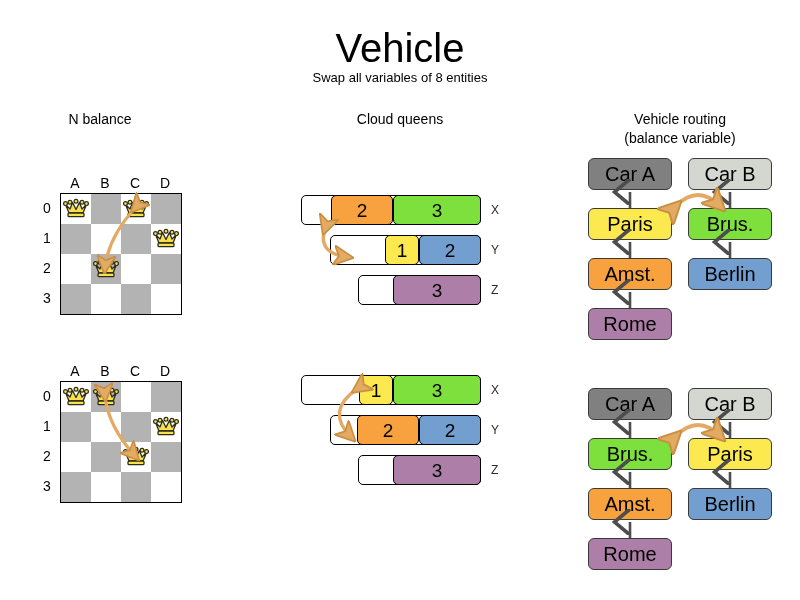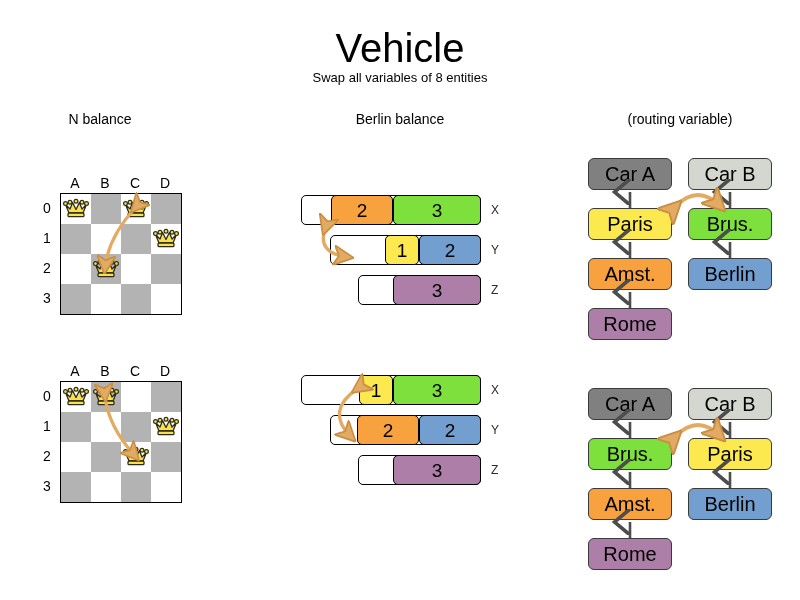--- a/index.html
+++ b/index.html
@@ -83,23 +83,24 @@
 </style>
 </head>
 <body>
 
 <div class="stage">
 
   <div class="abs" id="page-title">Vehicle</div>
   <div class="abs" id="page-subtitle">Swap all variables of 8 entities</div>
 
   <div class="abs section-title" id="title-queens">N balance</div>
-  <div class="abs section-title" id="title-cloud">Berlin balance</div>
+  <div class="abs section-title" id="title-cloud">Cloud queens</div>
   <div class="abs section-title" id="title-routing">
-    <div>(routing variable)</div>
+    <div>Vehicle routing</div>
+    <div>(balance variable)</div>
   </div>
 
   <div class="abs board-wrap" id="board-before" style="left:15px;top:180px;">
       <div class="board">
         <div class="cell light" style="left: 0px; top: 0px;"></div>
         <div class="cell dark" style="left: 30px; top: 0px;"></div>
         <div class="cell light" style="left: 60px; top: 0px;"></div>
         <div class="cell dark" style="left: 90px; top: 0px;"></div>
         <div class="cell dark" style="left: 0px; top: 30px;"></div>
         <div class="cell light" style="left: 30px; top: 30px;"></div>

